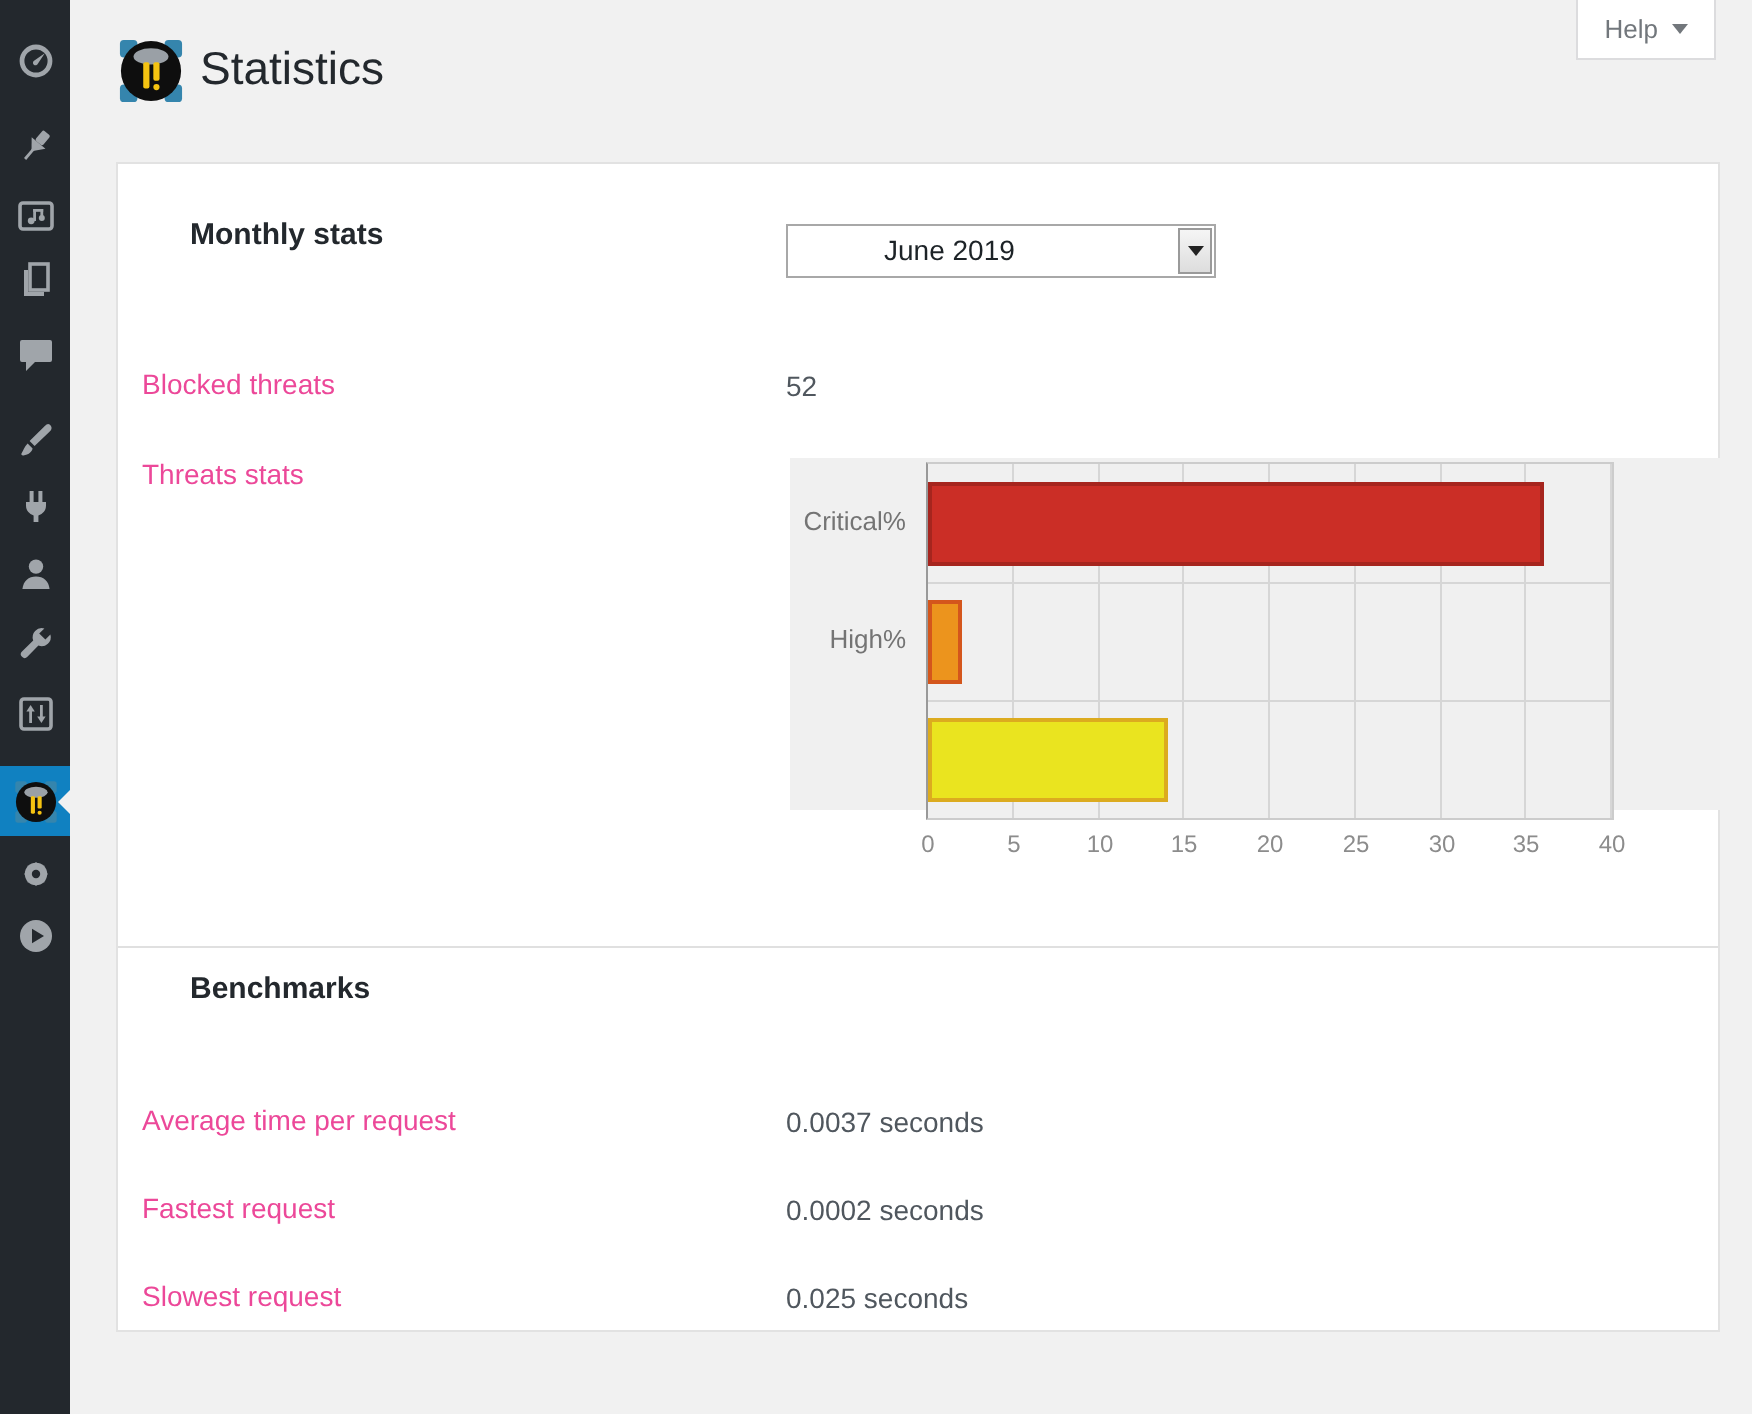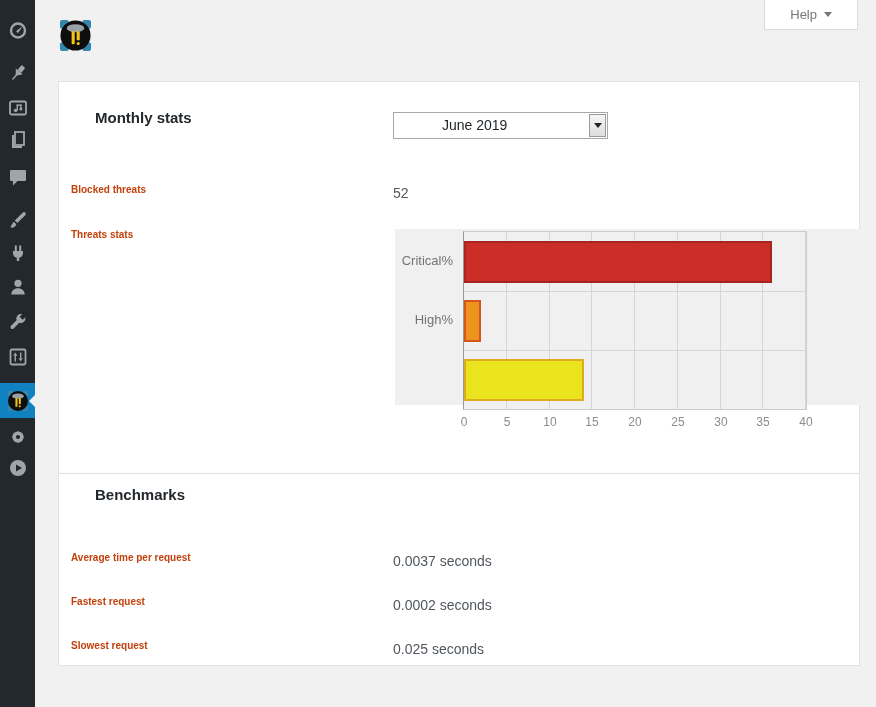--- a/index.html
+++ b/index.html
@@ -29,34 +29,34 @@
     border-bottom:6px solid transparent;
     border-right:6px solid #f1f1f1;
   }
   
   #page-header { position:absolute; left:59px; top:18px; height:34px; display:flex; align-items:center; }
   #plugin-logo { width:33px; height:33px; margin-right:8px; }
   #page-title { font-size:23px; font-weight:400; color:#23282d; line-height:1.3; }
   #help-tab {
     position:absolute; top:0; right:18px; height:30px;
     background:#ffffff; border:1px solid #dcdcde; border-top:none;
-    padding:0 25px; display:flex; align-items:center; gap:7px;
+    padding:0 13px; display:flex; align-items:center; gap:7px;
     font-size:13px; color:#72777c; cursor:pointer;
   }
   .chev-down {
     width:0; height:0; border-left:4px solid transparent; border-right:4px solid transparent;
     border-top:5px solid #72777c;
   }
   
   #card {
     position:absolute; left:58px; top:81px; width:802px; height:585px;
     background:#ffffff; border:1px solid #e2e2e2;
   }
   .h2 { position:absolute; font-size:15px; font-weight:bold; color:#23282d;margin-left:24px; }
-  .row-label { position:absolute; left:12px; font-size:10px; font-weight:bold; color:#c2410c; }
+  .row-label { position:absolute; left:12px; font-size:14px; font-weight:normal; color:#ec4899; }
   .row-value { position:absolute; left:334px; font-size:14px; color:#50575e; }
   #divider { position:absolute; left:0; top:391px; width:100%; border-top:1px solid #e0e0e0; }
   
   #month-select {
     position:absolute; left:334px; top:30px; width:215px; height:27px;
     background:#ffffff; border:1px solid #a8a8a8; cursor:pointer;
   }
   #month-select .sel-value {
     position:absolute; left:8px; top:0; line-height:25px; font-size:14px; color:#1d2327;margin-left:40px;
   }
@@ -231,20 +231,21 @@
           <rect x="1" y="24" width="9" height="9" rx="2"></rect>
           <rect x="24" y="24" width="9" height="9" rx="2"></rect>
         </g>
         <circle cx="17" cy="17" r="15.5" fill="#0e0e0e"></circle>
         <ellipse cx="17" cy="9.5" rx="9" ry="4.2" fill="#9aa0a6"></ellipse>
         <rect x="13" y="12.5" width="3.2" height="13.5" rx="1" fill="#f5c311"></rect>
         <rect x="18.2" y="12.5" width="3.2" height="9.5" rx="1" fill="#f5c311"></rect>
         <circle cx="19.8" cy="25.3" r="1.6" fill="#f5c311"></circle>
       </svg>
   </span>
+  <h1 id="page-title">Statistics</h1>
 </div>
 
 <div id="help-tab">
   <span>Help</span>
   <span class="chev-down"></span>
 </div>
 
 <div id="card">
 
   <h2 class="h2" style="left:12px; top:27px">Monthly stats</h2>

